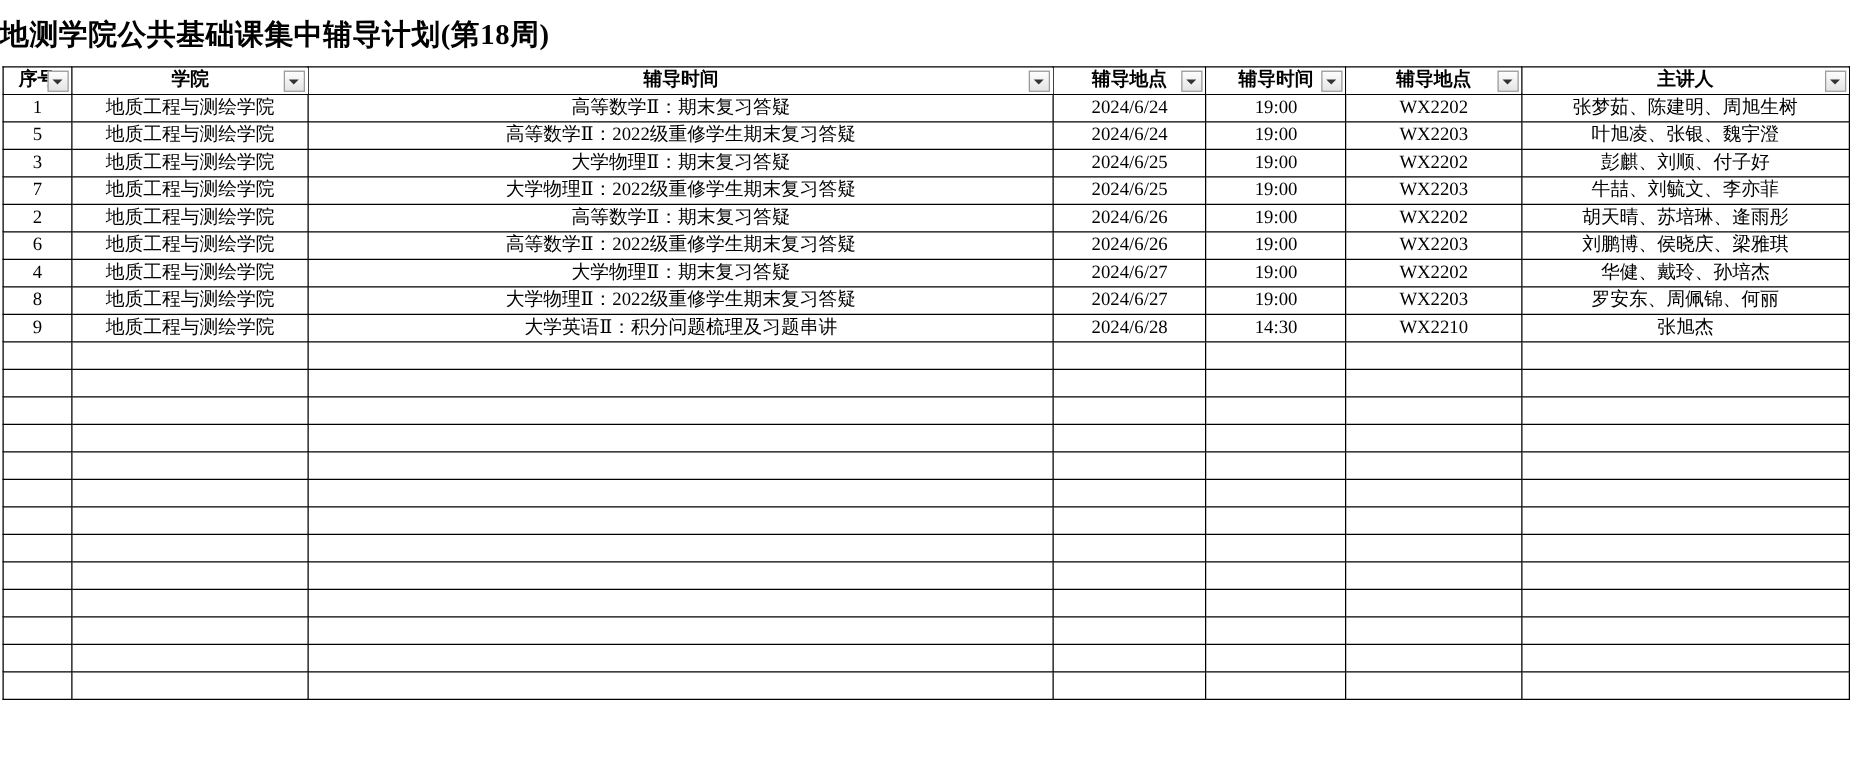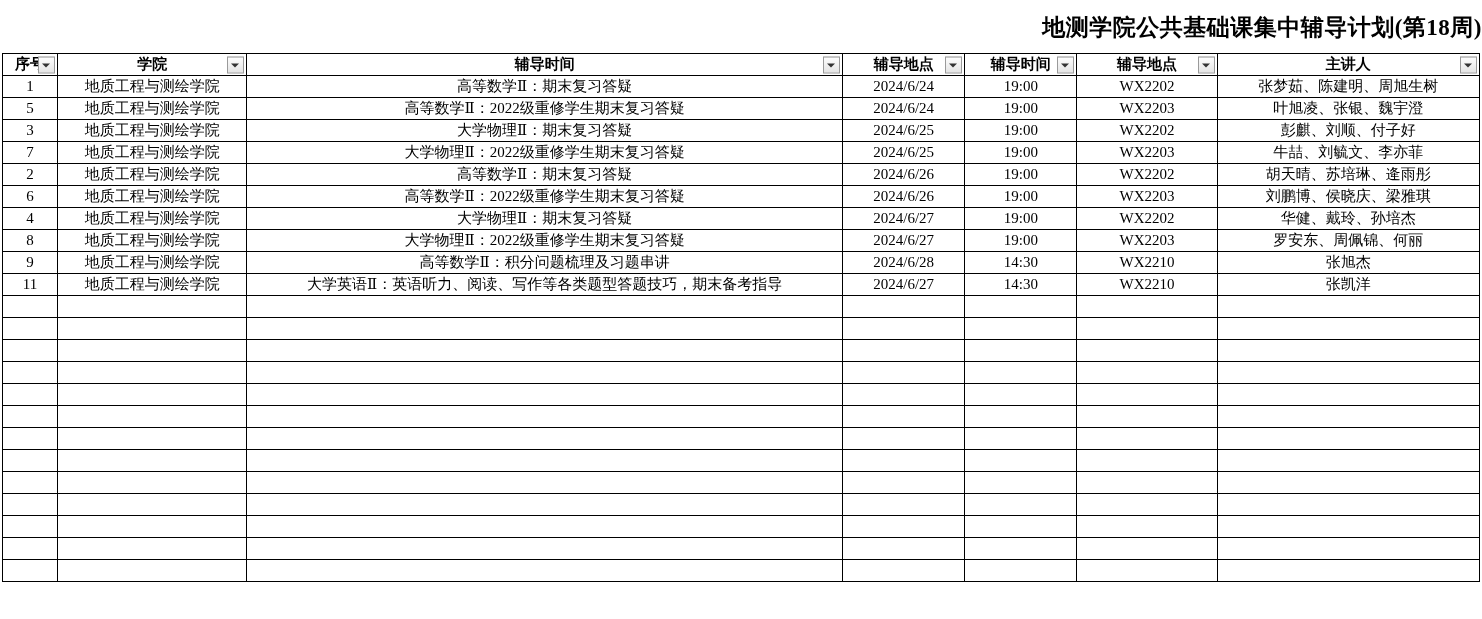--- a/index.html
+++ b/index.html
@@ -8,21 +8,21 @@
     background: #ffffff;
   }
   body {
     width: 1482px;
     height: 619px;
     overflow: hidden;
     font-family: "Liberation Serif", "DejaVu Serif", serif;
     color: #000000;
   }
   .page-title {
-    text-align: right;
+    text-align: left;
     font-size: 23px;
     font-weight: bold;
     letter-spacing: 0.5px;
     padding-top: 12px;
     padding-bottom: 10px;
     font-family: "Liberation Serif", "DejaVu Serif", serif;
   }
   table.sheet {
     border-collapse: collapse;
     table-layout: fixed;
@@ -196,35 +196,26 @@
         <td class="c-center">地质工程与测绘学院</td>
         <td class="c-center">大学物理Ⅱ：2022级重修学生期末复习答疑</td>
         <td class="c-center">2024/6/27</td>
         <td class="c-center">19:00</td>
         <td class="c-center">WX2203</td>
         <td class="c-center">罗安东、周佩锦、何丽</td>
       </tr>
       <tr>
         <td class="c-center">9</td>
         <td class="c-center">地质工程与测绘学院</td>
-        <td class="c-center">高等数学Ⅱ：积分问题梳理及习题串讲</td>
+        <td class="c-center">大学英语Ⅱ：积分问题梳理及习题串讲</td>
         <td class="c-center">2024/6/28</td>
         <td class="c-center">14:30</td>
         <td class="c-center">WX2210</td>
         <td class="c-center">张旭杰</td>
       </tr>
-      <tr>
-        <td class="c-center">11</td>
-        <td class="c-center">地质工程与测绘学院</td>
-        <td class="c-center">大学英语Ⅱ：英语听力、阅读、写作等各类题型答题技巧，期末备考指导</td>
-        <td class="c-center">2024/6/27</td>
-        <td class="c-center">14:30</td>
-        <td class="c-center">WX2210</td>
-        <td class="c-center">张凯洋</td>
-      </tr>
       <tr class="empty-row">
         <td>&nbsp;</td>
         <td>&nbsp;</td>
         <td>&nbsp;</td>
         <td>&nbsp;</td>
         <td>&nbsp;</td>
         <td>&nbsp;</td>
         <td>&nbsp;</td>
       </tr>
       <tr class="empty-row">

